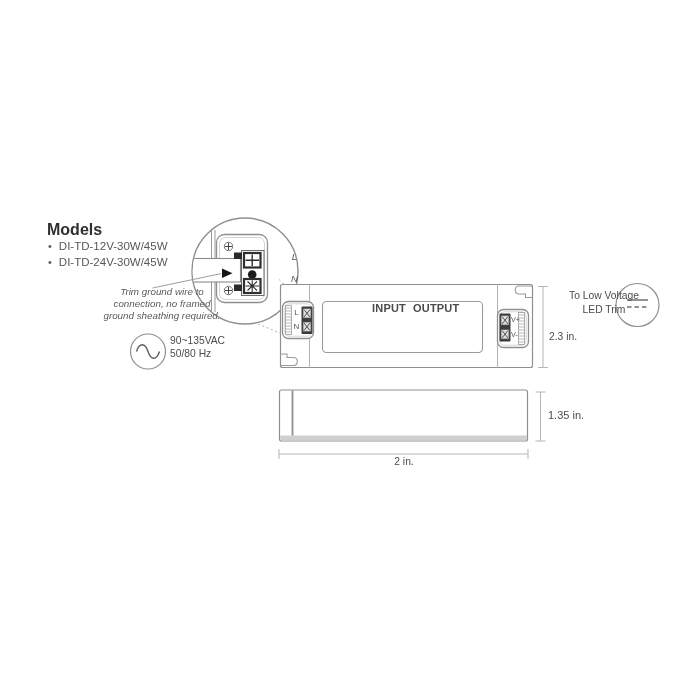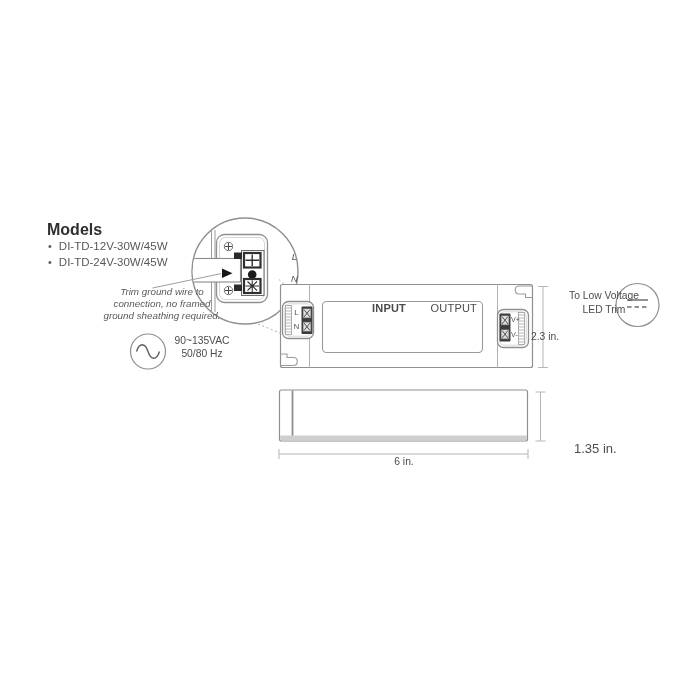--- a/index.html
+++ b/index.html
@@ -9,27 +9,27 @@
   }
   .abs{position:absolute;}
   svg{position:absolute;left:0;top:0;}
   .models-heading{left:47px;top:221px;font-size:16px;font-weight:bold;color:#2f2f2f;}
   .model-row{display:flex;align-items:center;gap:7px;color:#57585a;font-size:11.5px;}
   .model-row .dot{font-size:11px;line-height:11px;color:#57585a;}
   #model-row-1{left:48px;top:240px;}
   #model-row-2{left:48px;top:256px;}
   .trim-note{left:82px;top:286px;width:160px;text-align:center;font-style:italic;
              font-size:9.8px;line-height:12.2px;color:#5a5a5a;}
-  .ac-labels{left:170px;top:334px;width:64px;text-align:center;font-size:10.3px;
+  .ac-labels{left:170px;top:334px;width:64px;font-size:10.3px;
              line-height:13px;color:#4c4c4c;}
   .lbl-input{left:340px;top:302px;font-size:11px;font-weight:600;letter-spacing:.2px;color:#4b4b4b;margin-left:32px;}
-  .lbl-output{left:413px;top:302px;width:64px;text-align:right;font-size:11px;font-weight:400;letter-spacing:.2px;color:#4b4b4b;}
+  .lbl-output{left:413px;top:302px;width:64px;font-size:11px;font-weight:700;letter-spacing:.2px;color:#4b4b4b;}
   .load-label{left:544px;top:289px;width:80px;text-align:center;font-size:10.3px;line-height:13.5px;color:#4c4c4c;margin-left:20px;}
-  .dim-height{left:531px;top:331px;font-size:10.3px;color:#4c4c4c;}
-  .dim-thickness{left:574px;top:409px;font-size:13px;color:#4c4c4c;margin-top:32px;}
+  .dim-height{left:549px;top:331px;font-size:10.3px;color:#4c4c4c;}
+  .dim-thickness{left:548px;top:409px;font-size:11px;color:#4c4c4c;}
   .dim-length{left:379px;top:456px;width:50px;text-align:center;font-size:10.3px;color:#4c4c4c;}
   .svgtext{font-family:"Liberation Sans","DejaVu Sans",sans-serif;fill:#555555;}
 </style>
 </head>
 <body>
 
 <div class="canvas">
 
   <svg width="700" height="700" viewBox="0 0 700 700">
     <defs>
@@ -160,15 +160,15 @@
   <div class="abs lbl-input">INPUT</div>
   <div class="abs lbl-output">OUTPUT</div>
 
   <div class="abs load-label">
     <div>To Low Voltage</div>
     <div>LED Trim</div>
   </div>
 
   <div class="abs dim-height">2.3 in.</div>
   <div class="abs dim-thickness">1.35 in.</div>
-  <div class="abs dim-length">6 in.</div>
+  <div class="abs dim-length">2 in.</div>
 
 </div>
 
 </body></html>

